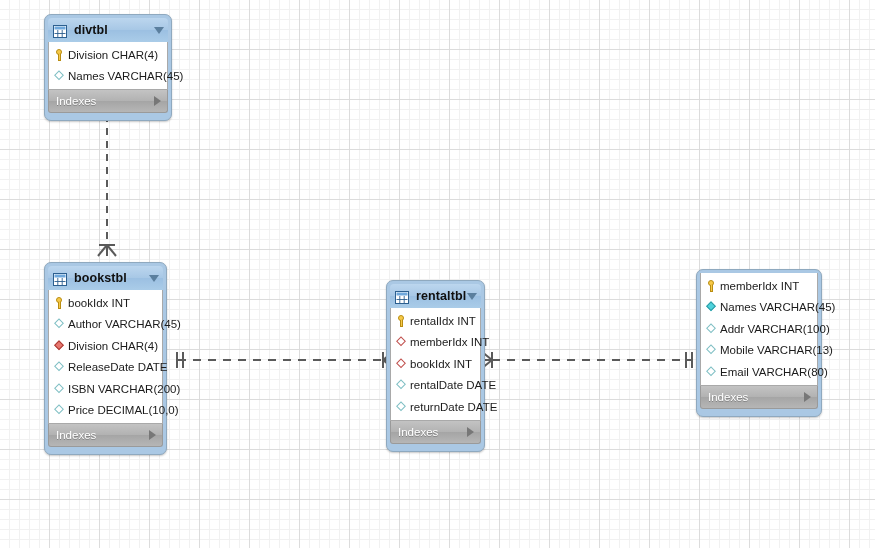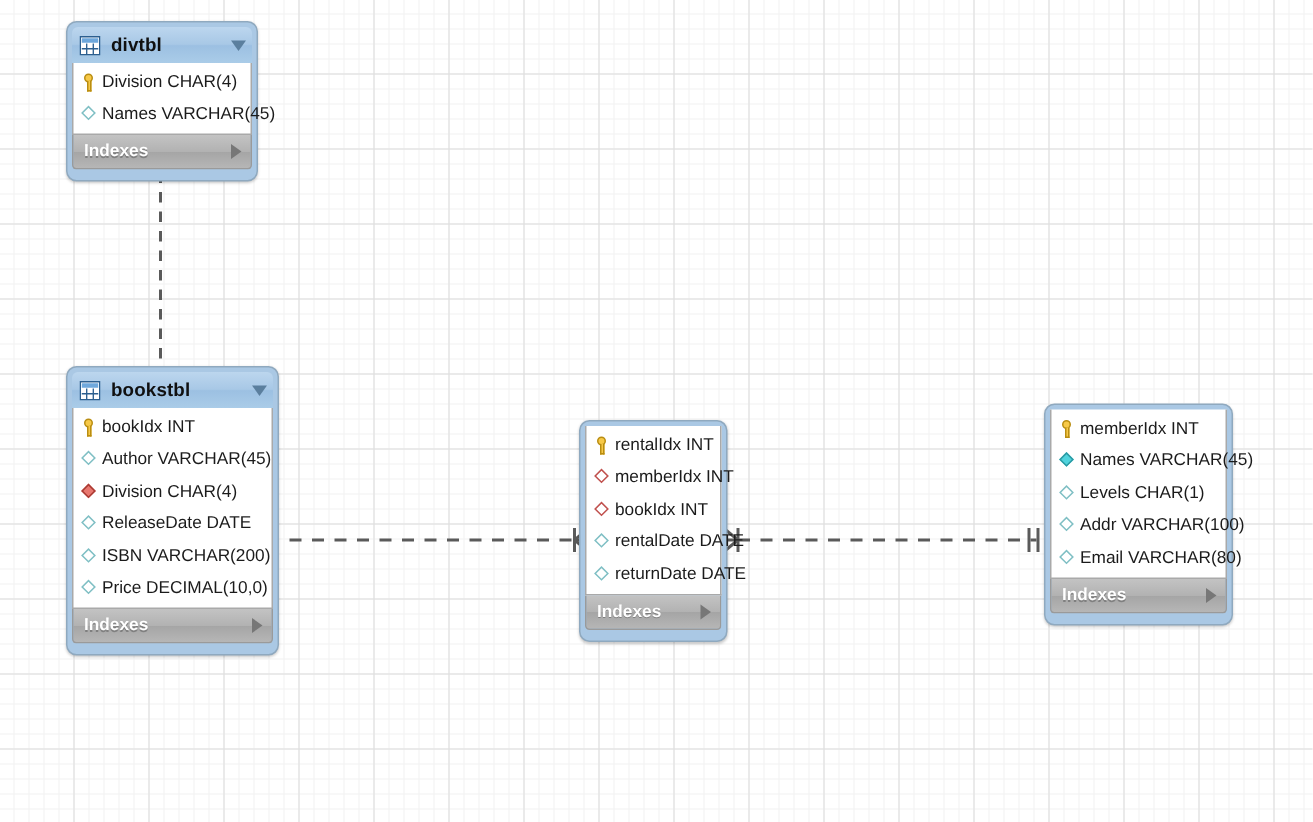--- a/index.html
+++ b/index.html
@@ -142,21 +142,21 @@
     align-items: center;
     padding: 0 6px 0 7px;
     background: linear-gradient(to bottom, #c3c3c3 0%, #b2b2b2 50%, #a5a5a5 51%, #b6b6b6 100%);
     border: 1px solid #9a9a9a;
     border-top: none;
     border-radius: 0 0 3px 3px;
   }
   .tbl-idx-label {
     font-size: 11.5px;
     color: #ffffff;
-    font-weight: bold;
+    font-weight: normal;
     text-shadow: 0 1px 0 rgba(0,0,0,0.25);
   }
   .tbl-idx-arrow {
     margin-left: auto;
     width: 0; height: 0;
     border-top: 5px solid transparent;
     border-bottom: 5px solid transparent;
     border-left: 7px solid #777777;
   }
 
@@ -233,21 +233,21 @@
           <div class="col">
             <span class="ico dia"></span>
             <span class="col-label">Names VARCHAR(45)</span>
           </div>
         </div>
         <div class="tbl-idx">
           <span class="tbl-idx-label">Indexes</span>
           <span class="tbl-idx-arrow"></span>
         </div>
       </div>
-      <div class="tbl" style="left: 44px; top: 244px; width: 142px;">
+      <div class="tbl" style="left: 44px; top: 262px; width: 123px;">
         <div class="tbl-head">
           <span class="tbl-icon"><svg width="14" height="13" viewBox="0 0 14 13">
               <rect x="0.5" y="0.5" width="13" height="12" fill="#ffffff" stroke="#2c5f8f"></rect>
               <rect x="1.5" y="1.5" width="11" height="3" fill="#6fa8dc"></rect>
               <line x1="4.8" y1="5" x2="4.8" y2="12" stroke="#2c5f8f" stroke-width="0.9"></line>
               <line x1="9.2" y1="5" x2="9.2" y2="12" stroke="#2c5f8f" stroke-width="0.9"></line>
               <line x1="1.5" y1="8.5" x2="12.5" y2="8.5" stroke="#2c5f8f" stroke-width="0.9"></line>
             </svg></span>
           <span class="tbl-title">bookstbl</span>
           <span class="tbl-caret"></span>
@@ -277,20 +277,31 @@
             <span class="ico dia"></span>
             <span class="col-label">Price DECIMAL(10,0)</span>
           </div>
         </div>
         <div class="tbl-idx">
           <span class="tbl-idx-label">Indexes</span>
           <span class="tbl-idx-arrow"></span>
         </div>
       </div>
       <div class="tbl" style="left: 386px; top: 280px; width: 99px;">
+        <div class="tbl-head">
+          <span class="tbl-icon"><svg width="14" height="13" viewBox="0 0 14 13">
+              <rect x="0.5" y="0.5" width="13" height="12" fill="#ffffff" stroke="#2c5f8f"></rect>
+              <rect x="1.5" y="1.5" width="11" height="3" fill="#6fa8dc"></rect>
+              <line x1="4.8" y1="5" x2="4.8" y2="12" stroke="#2c5f8f" stroke-width="0.9"></line>
+              <line x1="9.2" y1="5" x2="9.2" y2="12" stroke="#2c5f8f" stroke-width="0.9"></line>
+              <line x1="1.5" y1="8.5" x2="12.5" y2="8.5" stroke="#2c5f8f" stroke-width="0.9"></line>
+            </svg></span>
+          <span class="tbl-title">rentaltbl</span>
+          <span class="tbl-caret"></span>
+        </div>
         <div class="tbl-cols">
           <div class="col">
             <span class="ico key"></span>
             <span class="col-label">rentalIdx INT</span>
           </div>
           <div class="col">
             <span class="ico dia fk"></span>
             <span class="col-label">memberIdx INT</span>
           </div>
           <div class="col">
@@ -316,25 +327,25 @@
           <div class="col">
             <span class="ico key"></span>
             <span class="col-label">memberIdx INT</span>
           </div>
           <div class="col">
             <span class="ico dia filled"></span>
             <span class="col-label">Names VARCHAR(45)</span>
           </div>
           <div class="col">
             <span class="ico dia"></span>
-            <span class="col-label">Levels CHAR(1)</span>
-          </div>
-          <div class="col">
-            <span class="ico dia"></span>
             <span class="col-label">Addr VARCHAR(100)</span>
+          </div>
+          <div class="col">
+            <span class="ico dia"></span>
+            <span class="col-label">Mobile VARCHAR(13)</span>
           </div>
           <div class="col">
             <span class="ico dia"></span>
             <span class="col-label">Email VARCHAR(80)</span>
           </div>
         </div>
         <div class="tbl-idx">
           <span class="tbl-idx-label">Indexes</span>
           <span class="tbl-idx-arrow"></span>
         </div>

